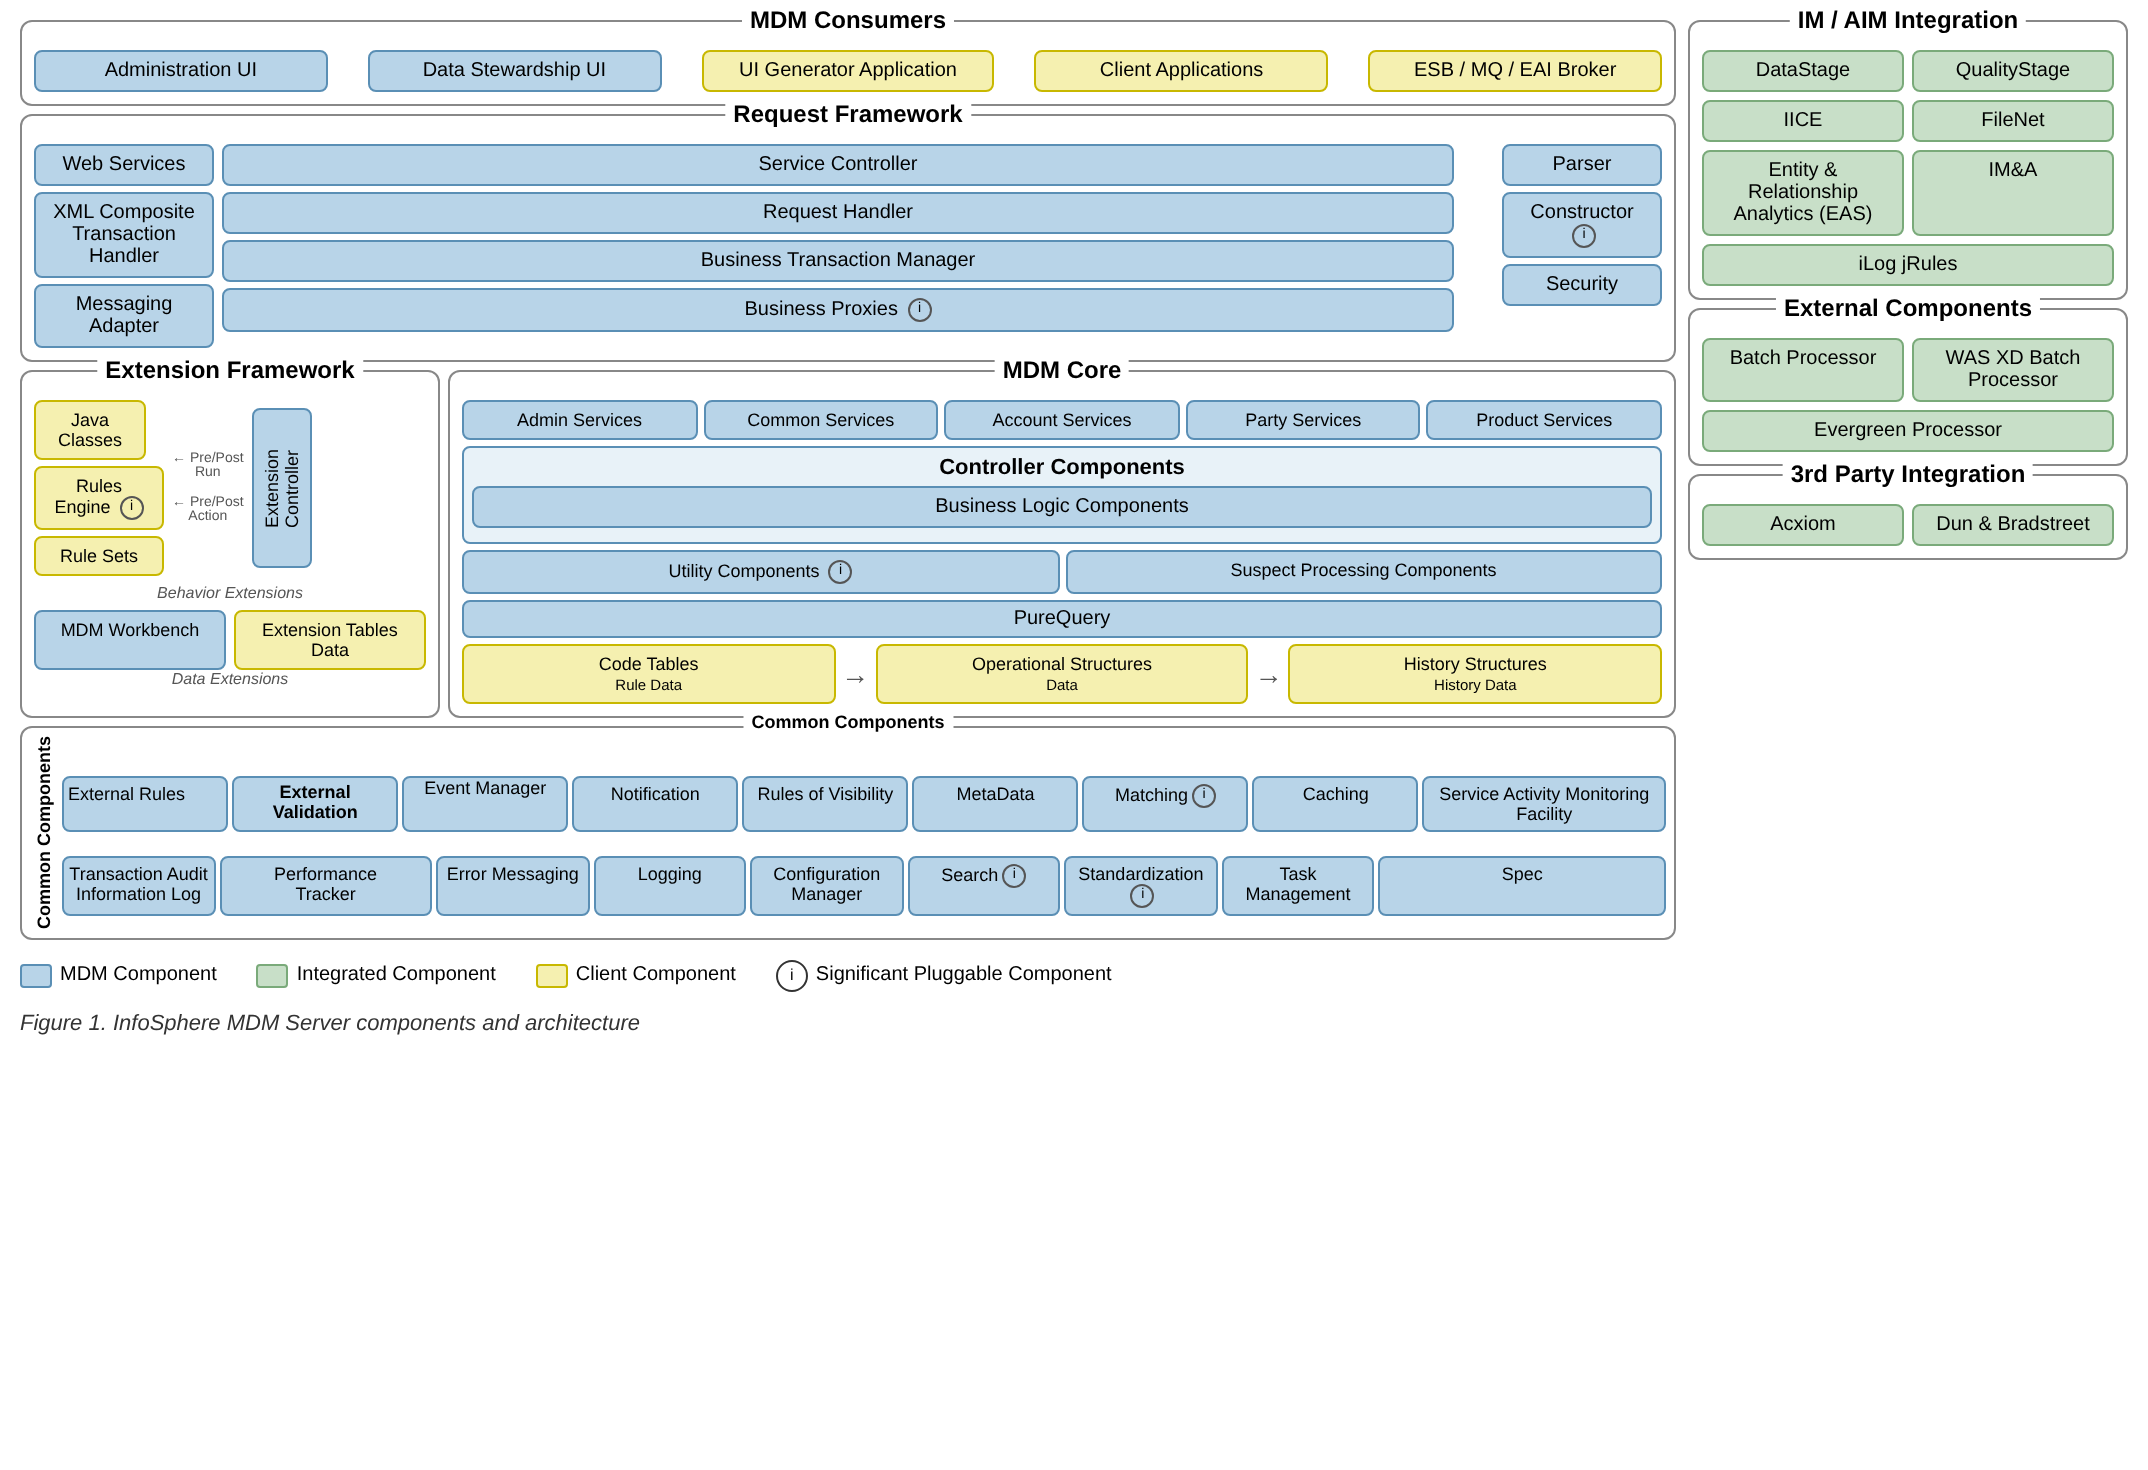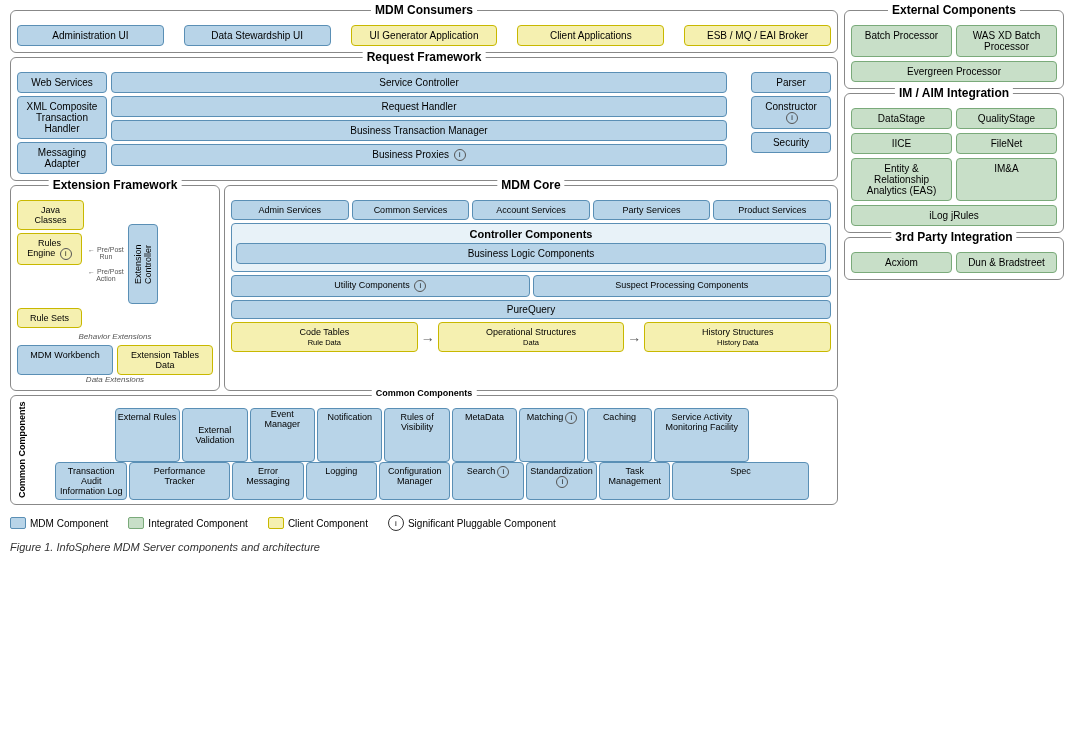--- a/index.html
+++ b/index.html
@@ -176,22 +176,21 @@
       display: flex;
       align-items: center;
       justify-content: center;
       min-width: 14px;
     }
 
     .cc-grid {
       flex: 1;
       display: flex;
       flex-direction: column;
-      gap: 0;
-      align-items: center;
+      gap: 12px;
     }
 
     .cc-row {
       display: flex;
       gap: 2px;
     }
 
     .cc-row .box-blue {
       flex: 1;
       font-size: 9px;
@@ -413,28 +412,28 @@
     </div>
 
     <div class="middle-section">
 
       <div class="extension-framework section-container">
         <div class="section-title-top">Extension Framework</div>
         <div style="height:8px;"></div>
 
         <div class="ef-top">
           <div class="ef-classes-col">
-            <div class="box-yellow" style="width:67px; font-size:9px;">Java Classes</div>
+            <div class="box-yellow" style="width:56px; font-size:9px;">Java Classes</div>
             <div style="display:flex; align-items:center; gap:2px;">
               <div class="box-yellow" style="width:65px; font-size:9px; position:relative;">
                 Rules Engine
                 <span class="spc-badge">i</span>
               </div>
             </div>
-            <div class="box-yellow" style="width:65px; font-size:9px;margin-top:40px;">Rule Sets</div>
+            <div class="box-yellow" style="width:65px; font-size:9px;">Rule Sets</div>
           </div>
           <div class="ef-arrow-col">
             <div style="font-size:7px; color:#555; text-align:center;">← Pre/Post<br>Run</div>
             <div style="font-size:7px; color:#555; text-align:center;">← Pre/Post<br>Action</div>
           </div>
           <div class="ef-controller-col">
             <div class="box-blue" style="font-size:9px; padding:8px 4px; writing-mode:vertical-rl; text-orientation:mixed; transform:rotate(180deg); height:80px; display:flex; align-items:center; justify-content:center;">Extension Controller</div>
           </div>
         </div>
 
@@ -485,21 +484,21 @@
 
     </div>
 
     <div class="common-components section-container">
       <div class="section-title-top" style="font-size:9px;">Common Components</div>
       <div class="cc-label">Common Components</div>
       <div class="cc-grid">
         <div style="height:8px;"></div>
         <div class="cc-row">
           <div class="box-blue cc-row" style="font-size:9px; flex:1; padding:3px 2px; text-align:center;">External Rules</div>
-          <div class="box-blue" style="font-size:9px; flex:1; padding:16px 2px; text-align:center;">External Validation</div>
+          <div class="box-blue" style="font-size:9px; flex:1; padding:2px 2px; text-align:center;font-weight:bold;">External Validation</div>
           <div class="box-blue" style="font-size:9px; flex:1; padding:0 2px; text-align:center;">Event Manager</div>
           <div class="box-blue" style="font-size:9px; flex:1; padding:3px 2px; text-align:center;">Notification</div>
           <div class="box-blue" style="font-size:9px; flex:1; padding:3px 2px; text-align:center;">Rules of Visibility</div>
           <div class="box-blue" style="font-size:9px; flex:1; padding:3px 2px; text-align:center;">MetaData</div>
           <div class="box-blue" style="font-size:9px; flex:1; padding:3px 2px; text-align:center; position:relative;">Matching<span class="spc-badge">i</span></div>
           <div class="box-blue" style="font-size:9px; flex:1; padding:3px 2px; text-align:center;">Caching</div>
           <div class="box-blue" style="font-size:9px; flex:1.5; padding:3px 2px; text-align:center;">Service Activity Monitoring Facility</div>
         </div>
         <div class="cc-row">
           <div class="box-blue" style="font-size:9px; flex:1; padding:3px 2px; text-align:center;">Transaction Audit Information Log</div>
@@ -534,48 +533,48 @@
       </div>
     </div>
 
     <div class="figure-caption">Figure 1. InfoSphere MDM Server components and architecture</div>
 
   </div>
 
   <div class="right-panel">
 
     <div class="right-section">
-      <div class="section-title-top">External Components</div>
-      <div style="height:8px;"></div>
-      <div class="right-grid">
-        <div class="box-green">Batch Processor</div>
-        <div class="box-green">WAS XD Batch Processor</div>
-      </div>
-      <div style="margin-top:4px;">
-        <div class="box-green right-single">Evergreen Processor</div>
-      </div>
-    </div>
-
-    <div class="right-section">
       <div class="section-title-top">IM / AIM Integration</div>
       <div style="height:8px;"></div>
       <div class="right-grid">
         <div class="box-green">DataStage</div>
         <div class="box-green">QualityStage</div>
         <div class="box-green">IICE</div>
         <div class="box-green">FileNet</div>
         <div class="box-green">Entity &amp; Relationship Analytics (EAS)</div>
         <div class="box-green">IM&amp;A</div>
       </div>
       <div style="margin-top:4px;">
         <div class="box-green right-single">iLog jRules</div>
       </div>
     </div>
 
     <div class="right-section">
+      <div class="section-title-top">External Components</div>
+      <div style="height:8px;"></div>
+      <div class="right-grid">
+        <div class="box-green">Batch Processor</div>
+        <div class="box-green">WAS XD Batch Processor</div>
+      </div>
+      <div style="margin-top:4px;">
+        <div class="box-green right-single">Evergreen Processor</div>
+      </div>
+    </div>
+
+    <div class="right-section">
       <div class="section-title-top">3rd Party Integration</div>
       <div style="height:8px;"></div>
       <div class="right-grid">
         <div class="box-green">Acxiom</div>
         <div class="box-green">Dun &amp; Bradstreet</div>
       </div>
     </div>
 
   </div>
 

